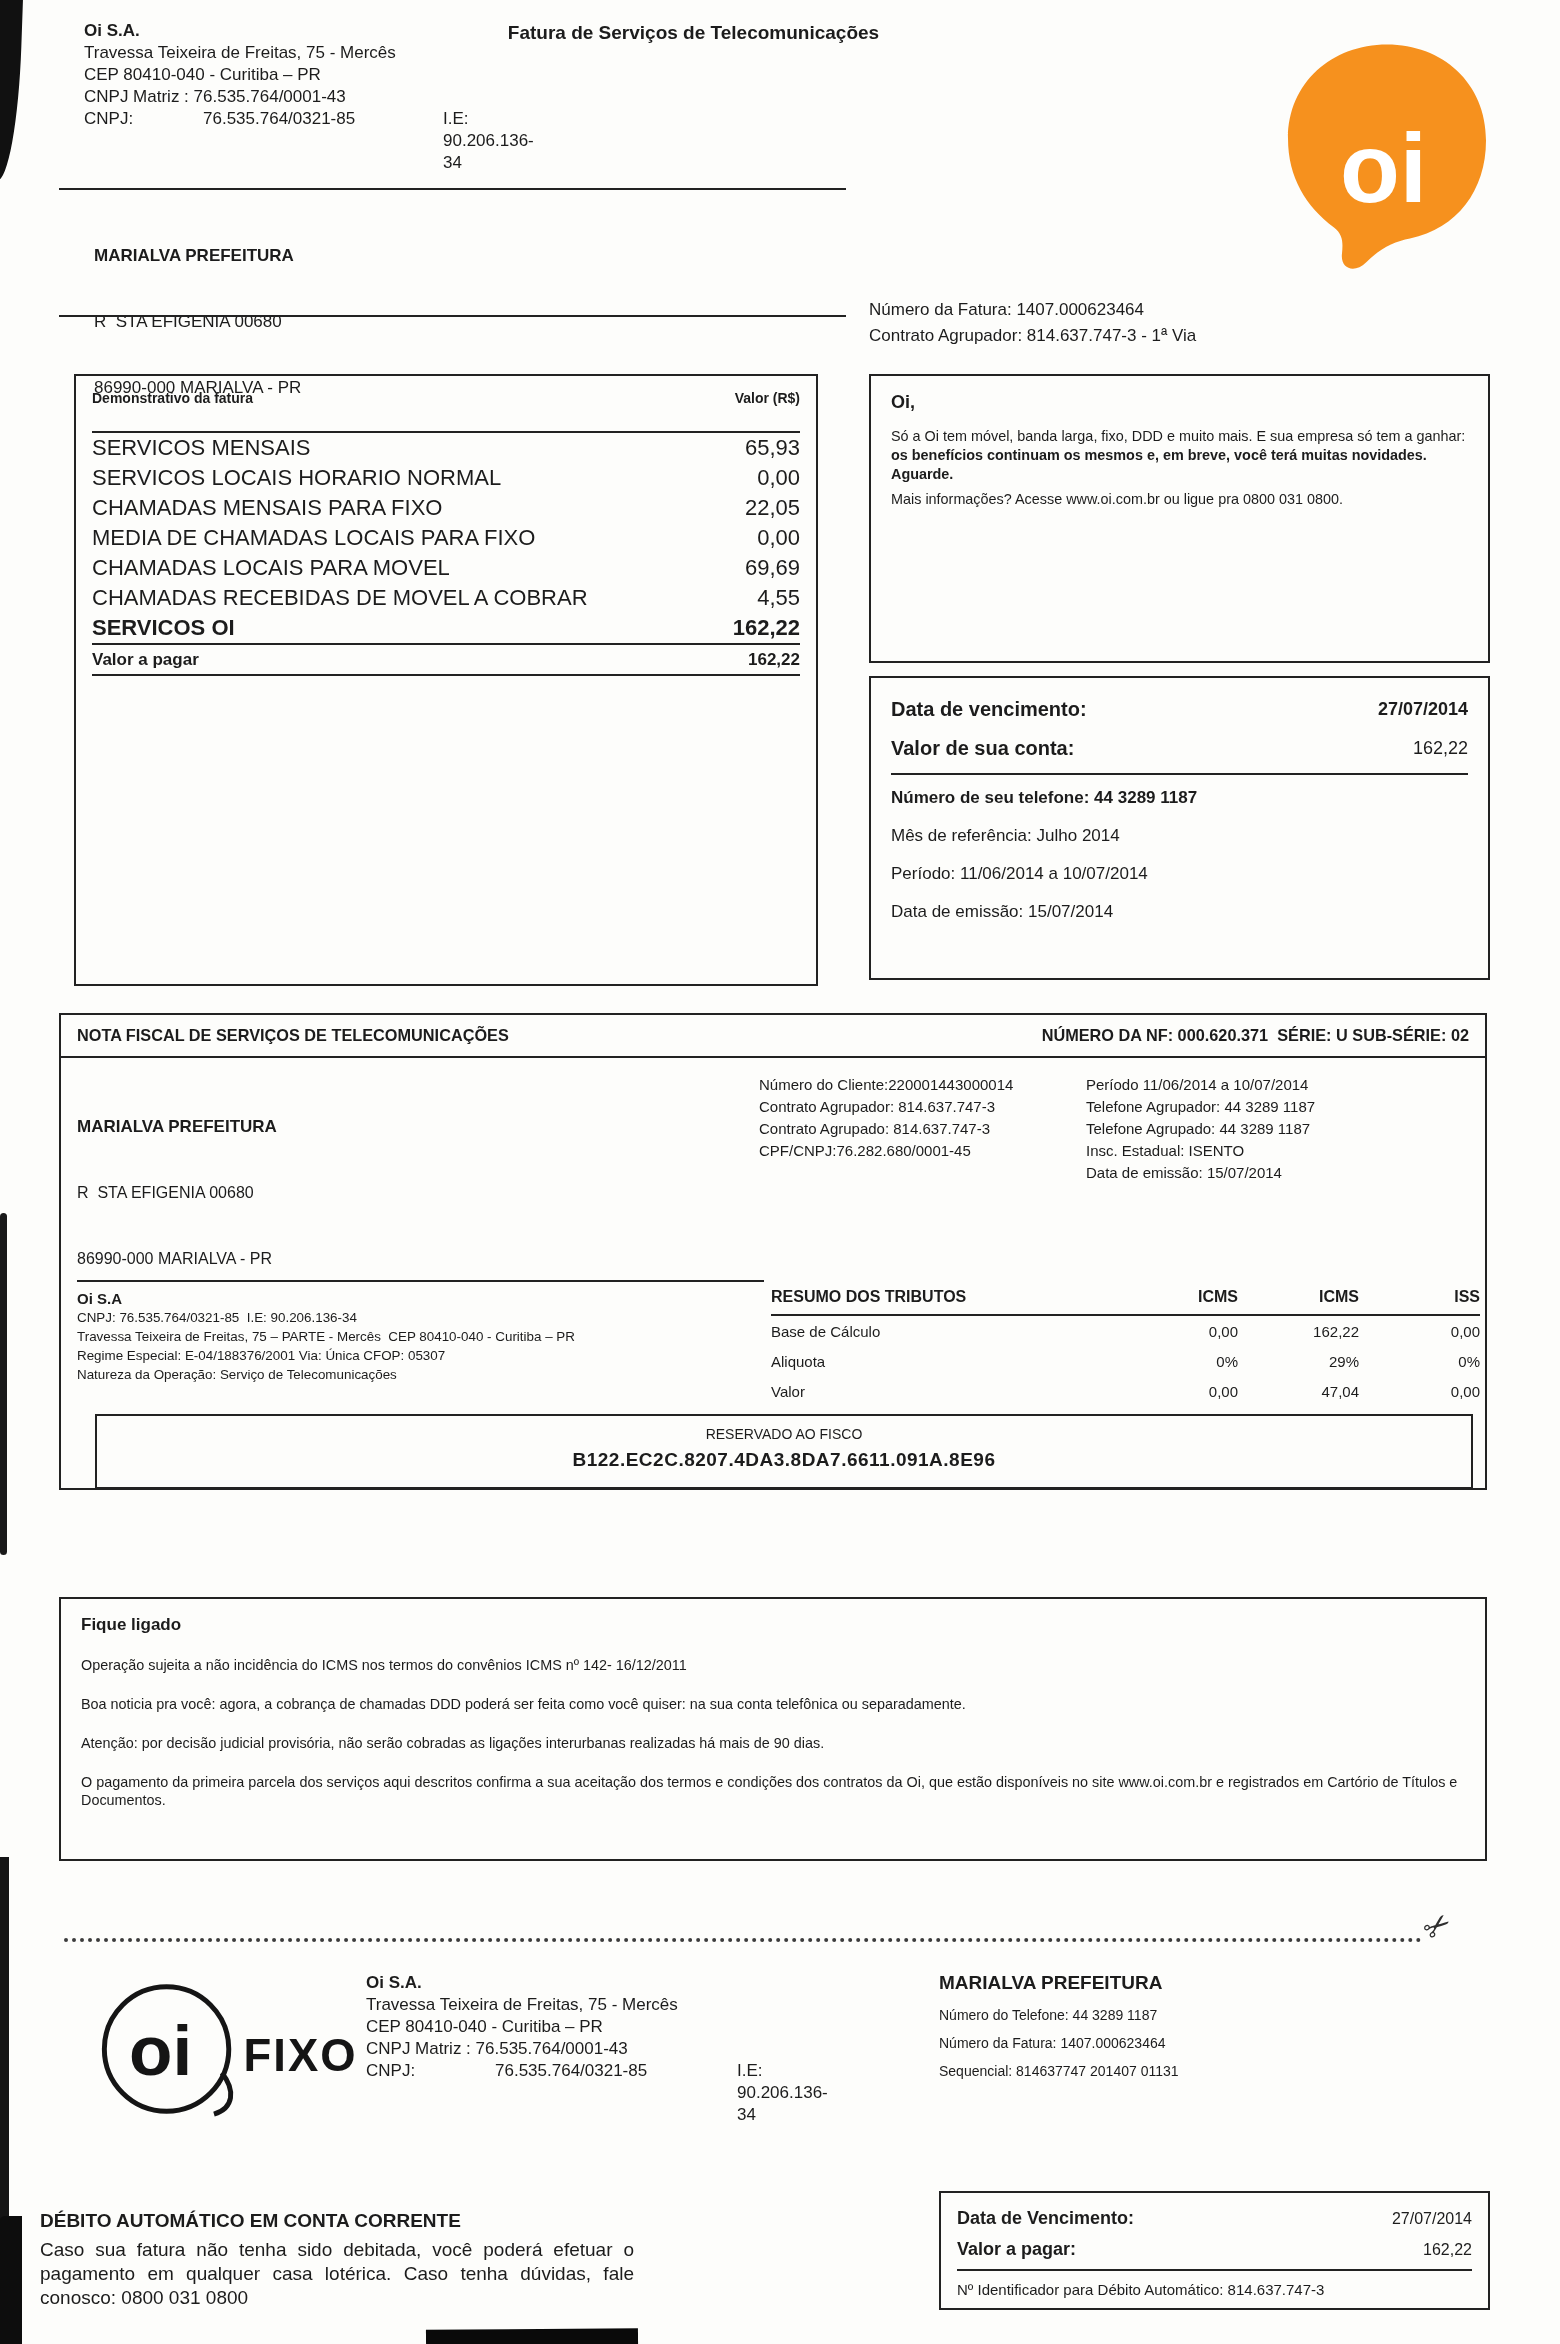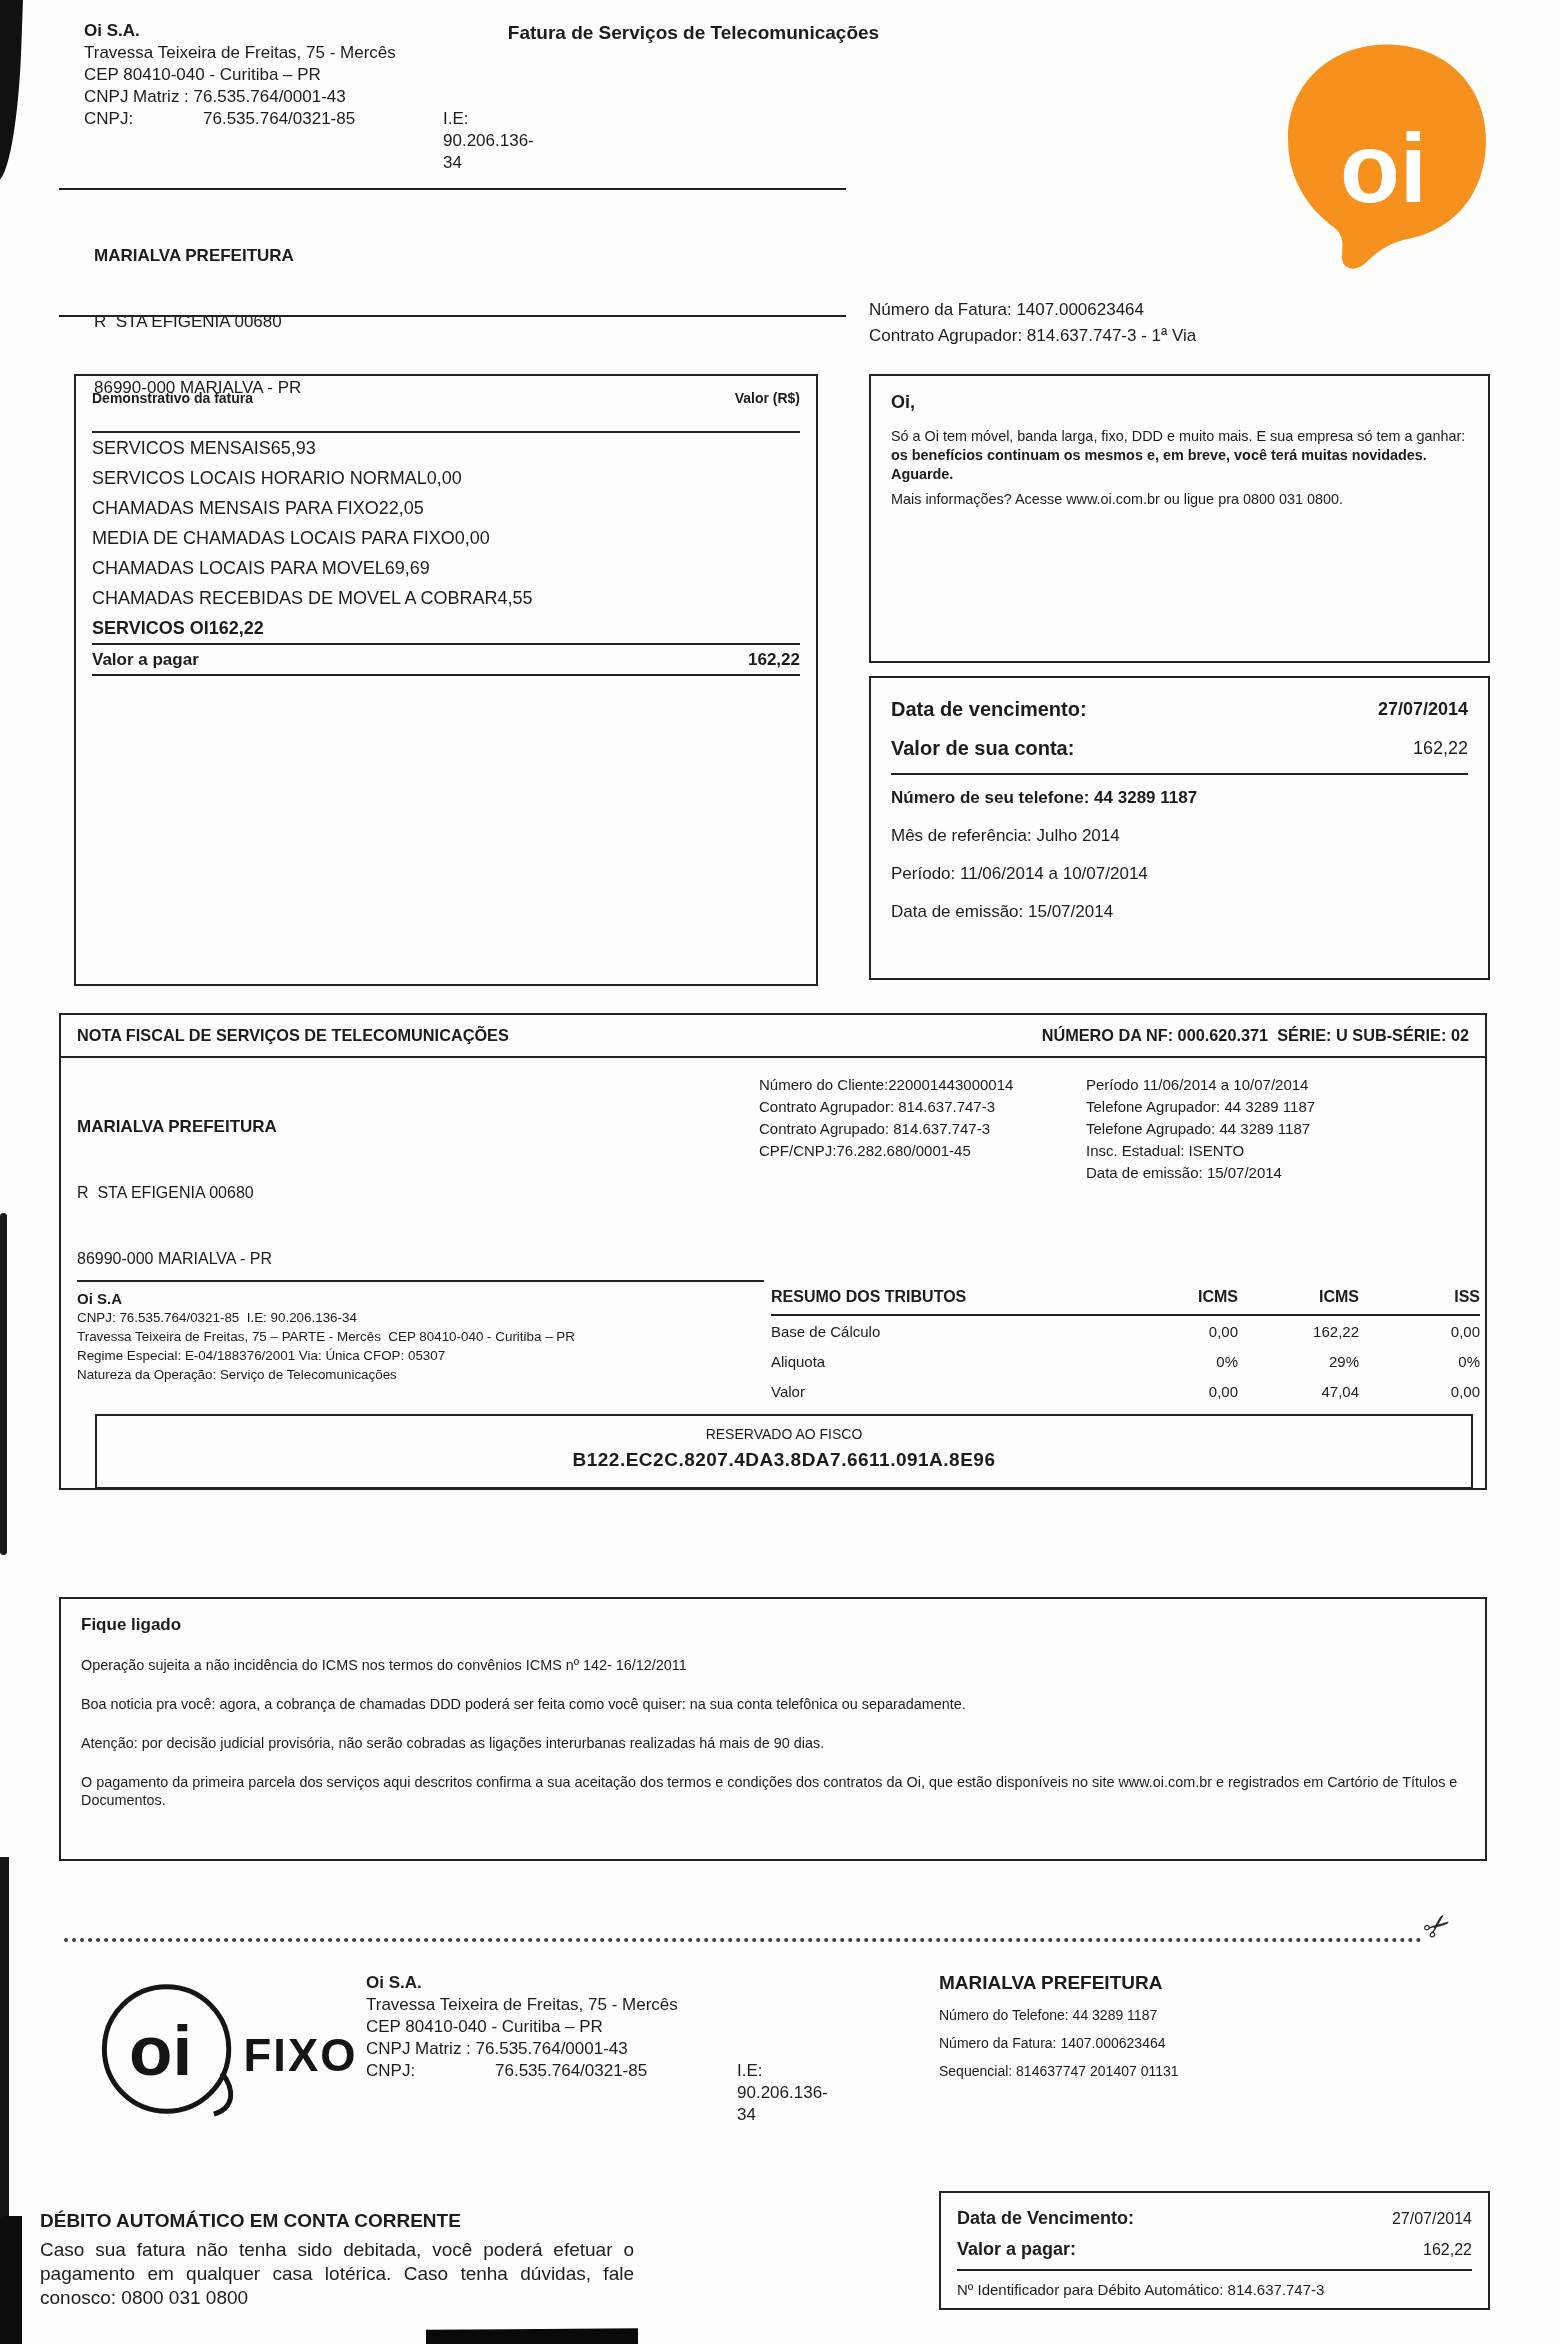--- a/index.html
+++ b/index.html
@@ -26,22 +26,22 @@
   .doc-title { font-size:19px; font-weight:bold; text-align:center; }
 
   .customer-block { font-size:17px; line-height:22px; }
 
   .refs { font-size:17px; line-height:26px; }
 
   
   .demo-box { padding:14px 16px; }
   .demo-head { display:flex; justify-content:space-between; font-weight:bold;
                font-size:14px; padding-bottom:25px; border-bottom:2px solid #222; }
-  .demo-row { display:flex; justify-content:flex-start; align-items:center;
-              height:30px; font-size:18px; }
+  .demo-row { display:flex; justify-content:space-between; align-items:center;
+              height:30px; font-size:22px; }
   .demo-total { display:flex; justify-content:space-between; align-items:center;
                 height:33px; font-size:17px; font-weight:bold;
                 border-top:2px solid #222; border-bottom:2px solid #222; }
 
   
   .msg-box { padding:16px 20px; }
   .msg-greeting { font-size:18px; font-weight:bold; margin-bottom:14px; }
   .msg-text { font-size:14.4px; line-height:19px; }
   .msg-more { font-size:14.4px; line-height:19px; margin-top:6px; }
 

